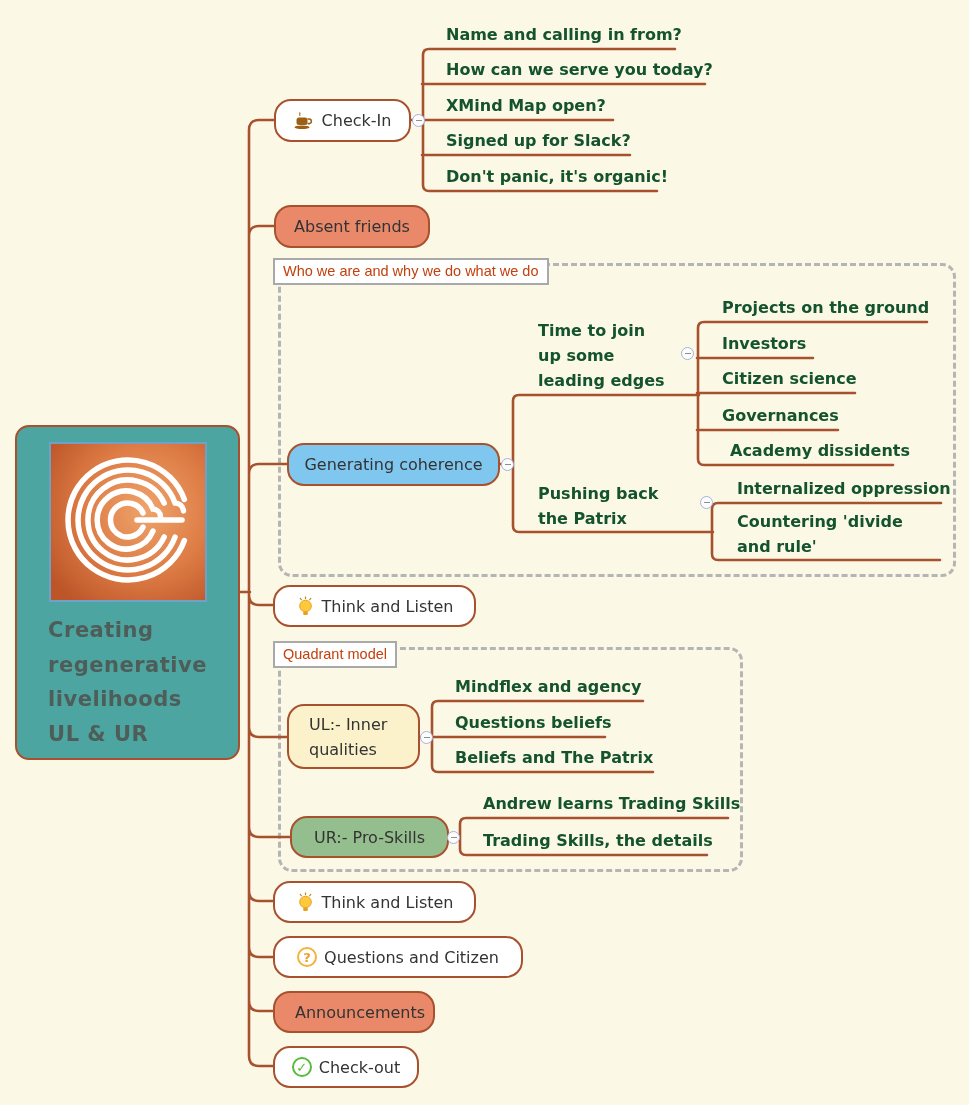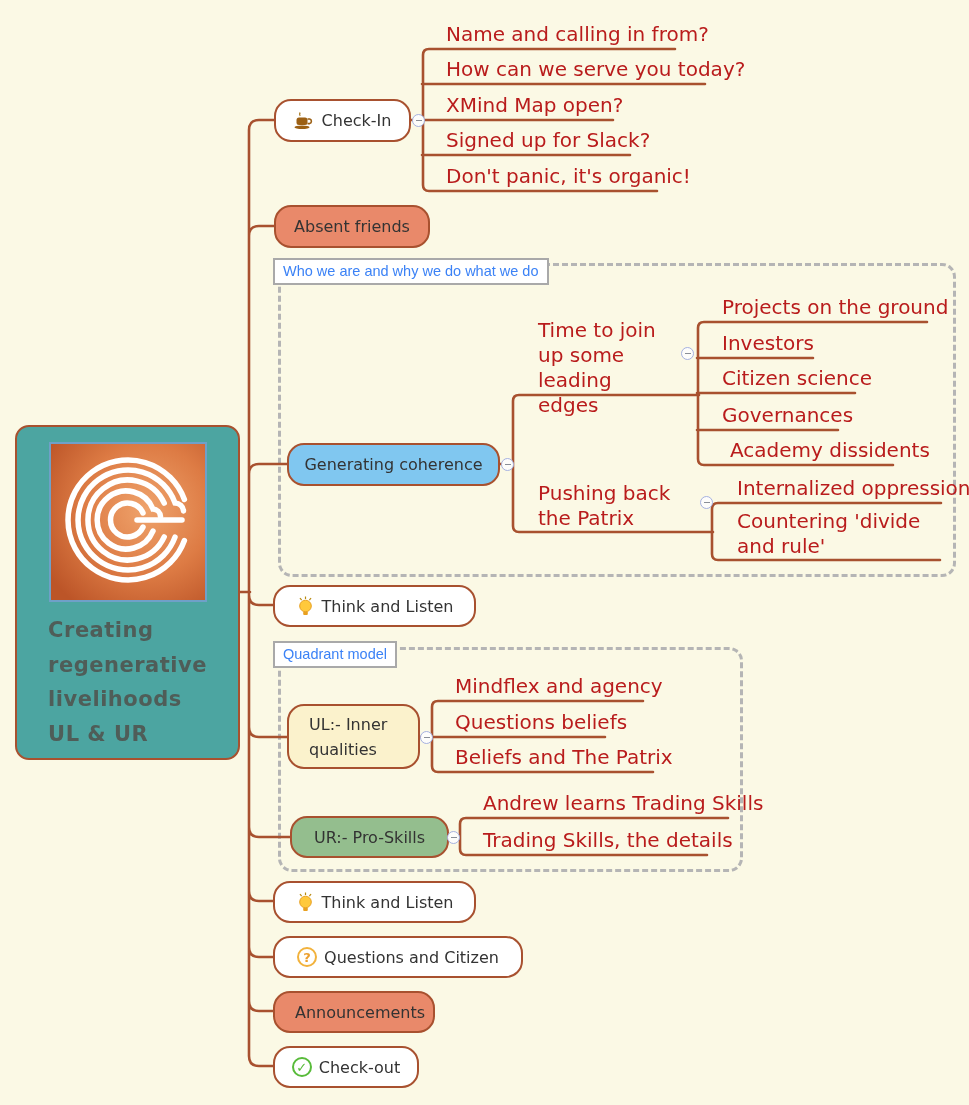--- a/index.html
+++ b/index.html
@@ -3,32 +3,32 @@
 <meta charset="utf-8">
 <style>
   html,body{margin:0;padding:0;background:#FBF9E5;}
   .canvas{position:relative;width:969px;height:1105px;background:#FBF9E5;overflow:hidden;
           font-family:"DejaVu Sans",sans-serif;color:#333;}
   svg.wires{position:absolute;left:0;top:0;z-index:2;pointer-events:none;}
   svg.wires path{stroke:#A8512F;stroke-width:2.6;fill:none;stroke-linecap:round;}
 
   .group-rect{position:absolute;border:3px dashed #B5B5B5;border-radius:14px;z-index:1;background:transparent;}
   .group-label{position:absolute;z-index:3;background:#FFFFFF;border:2px solid #A9A9A9;
-               font-family:"Liberation Sans",sans-serif;font-size:14.5px;color:#3b82f6;
+               font-family:"Liberation Sans",sans-serif;font-size:14.5px;color:#c2410c;
                padding:3px 8px 4px 8px;white-space:nowrap;}
 
   .topic{position:absolute;z-index:3;box-sizing:border-box;background:#FFFFFF;
          border:2.5px solid #A8512F;border-radius:17px;display:flex;align-items:center;
          justify-content:center;gap:7px;font-size:16px;color:#333;white-space:nowrap;}
   .fill-salmon{background:#E9896A;}
   .fill-blue{background:#80C7F0;}
   .fill-yellow{background:#FBF2CC;}
   .fill-green{background:#94BE8E;}
 
-  .line-topic{position:absolute;z-index:3;font-size:20px;line-height:25px;color:#b91c1c;white-space:nowrap;}
+  .line-topic{position:absolute;z-index:3;font-size:16px;line-height:25px;color:#14532d;white-space:nowrap;font-weight:bold;}
   .line-topic.wrap{white-space:normal;}
 
   .root{position:absolute;left:15px;top:425px;width:225px;height:335px;z-index:3;
         box-sizing:border-box;background:#4CA5A1;border:2.5px solid #A8512F;border-radius:14px;
         display:flex;flex-direction:column;align-items:center;}
   .root-logo{margin-top:15px;width:158px;height:160px;display:block;}
   .root-text{margin-top:11px;text-align:left;font-size:21px;font-weight:700;
              color:#4F5D58;line-height:34.5px;letter-spacing:.5px;}
 
   .collapse{position:absolute;z-index:4;width:13px;height:13px;box-sizing:border-box;

